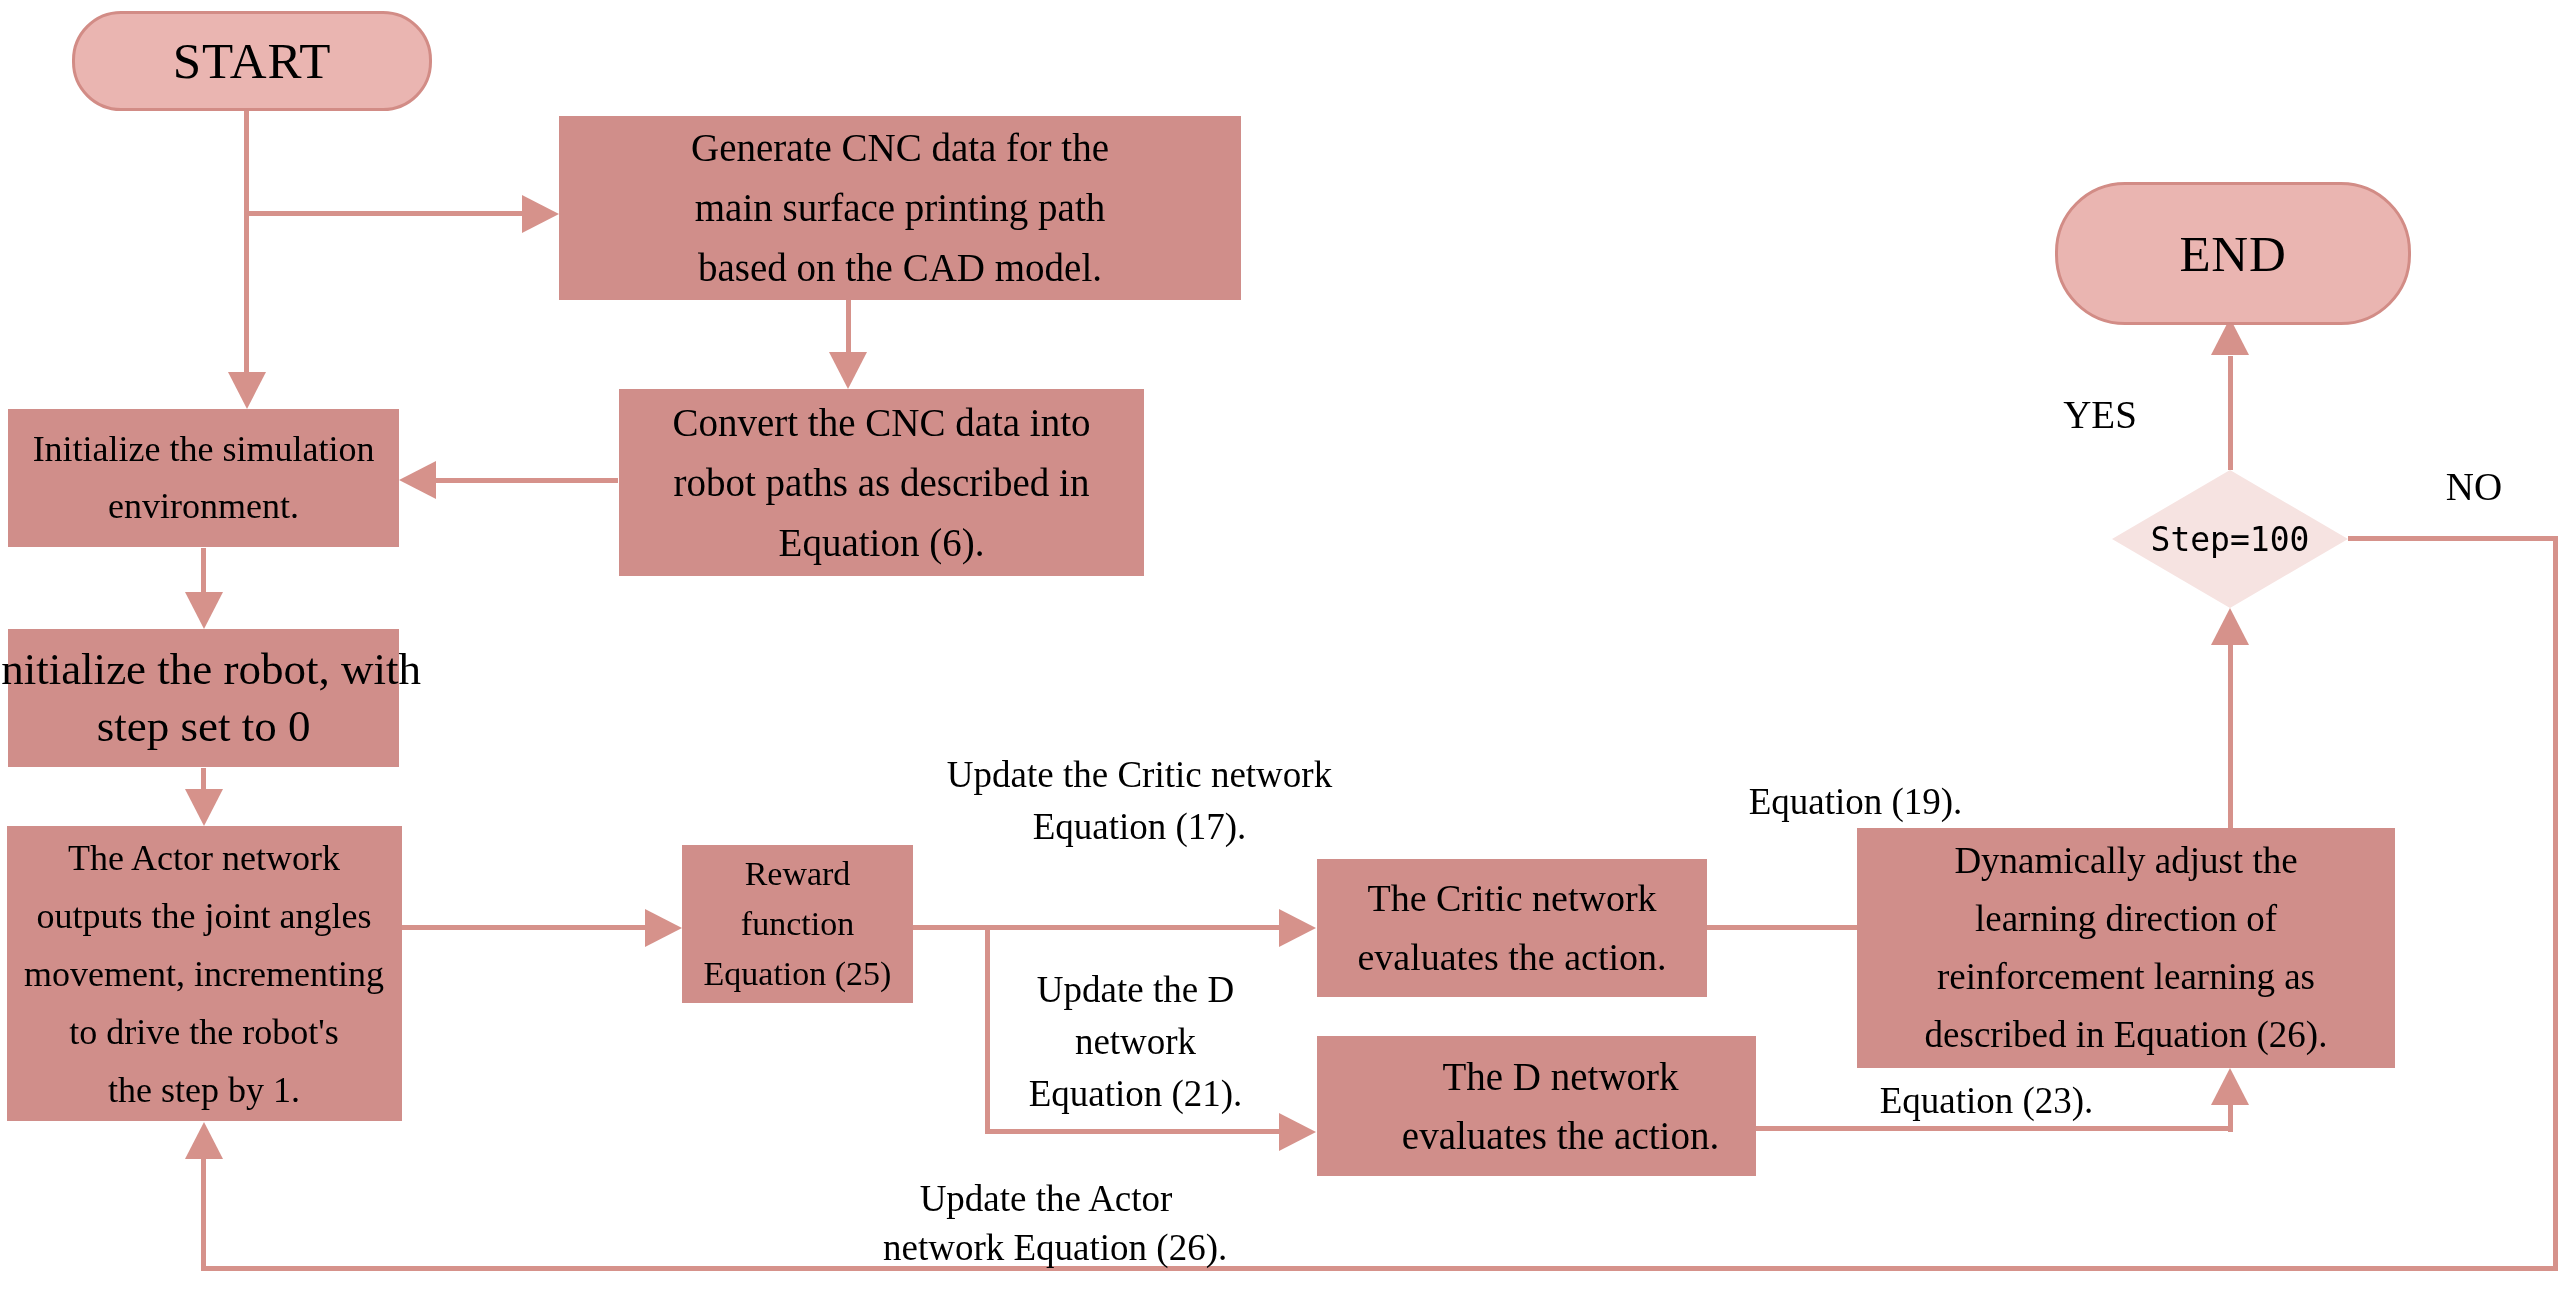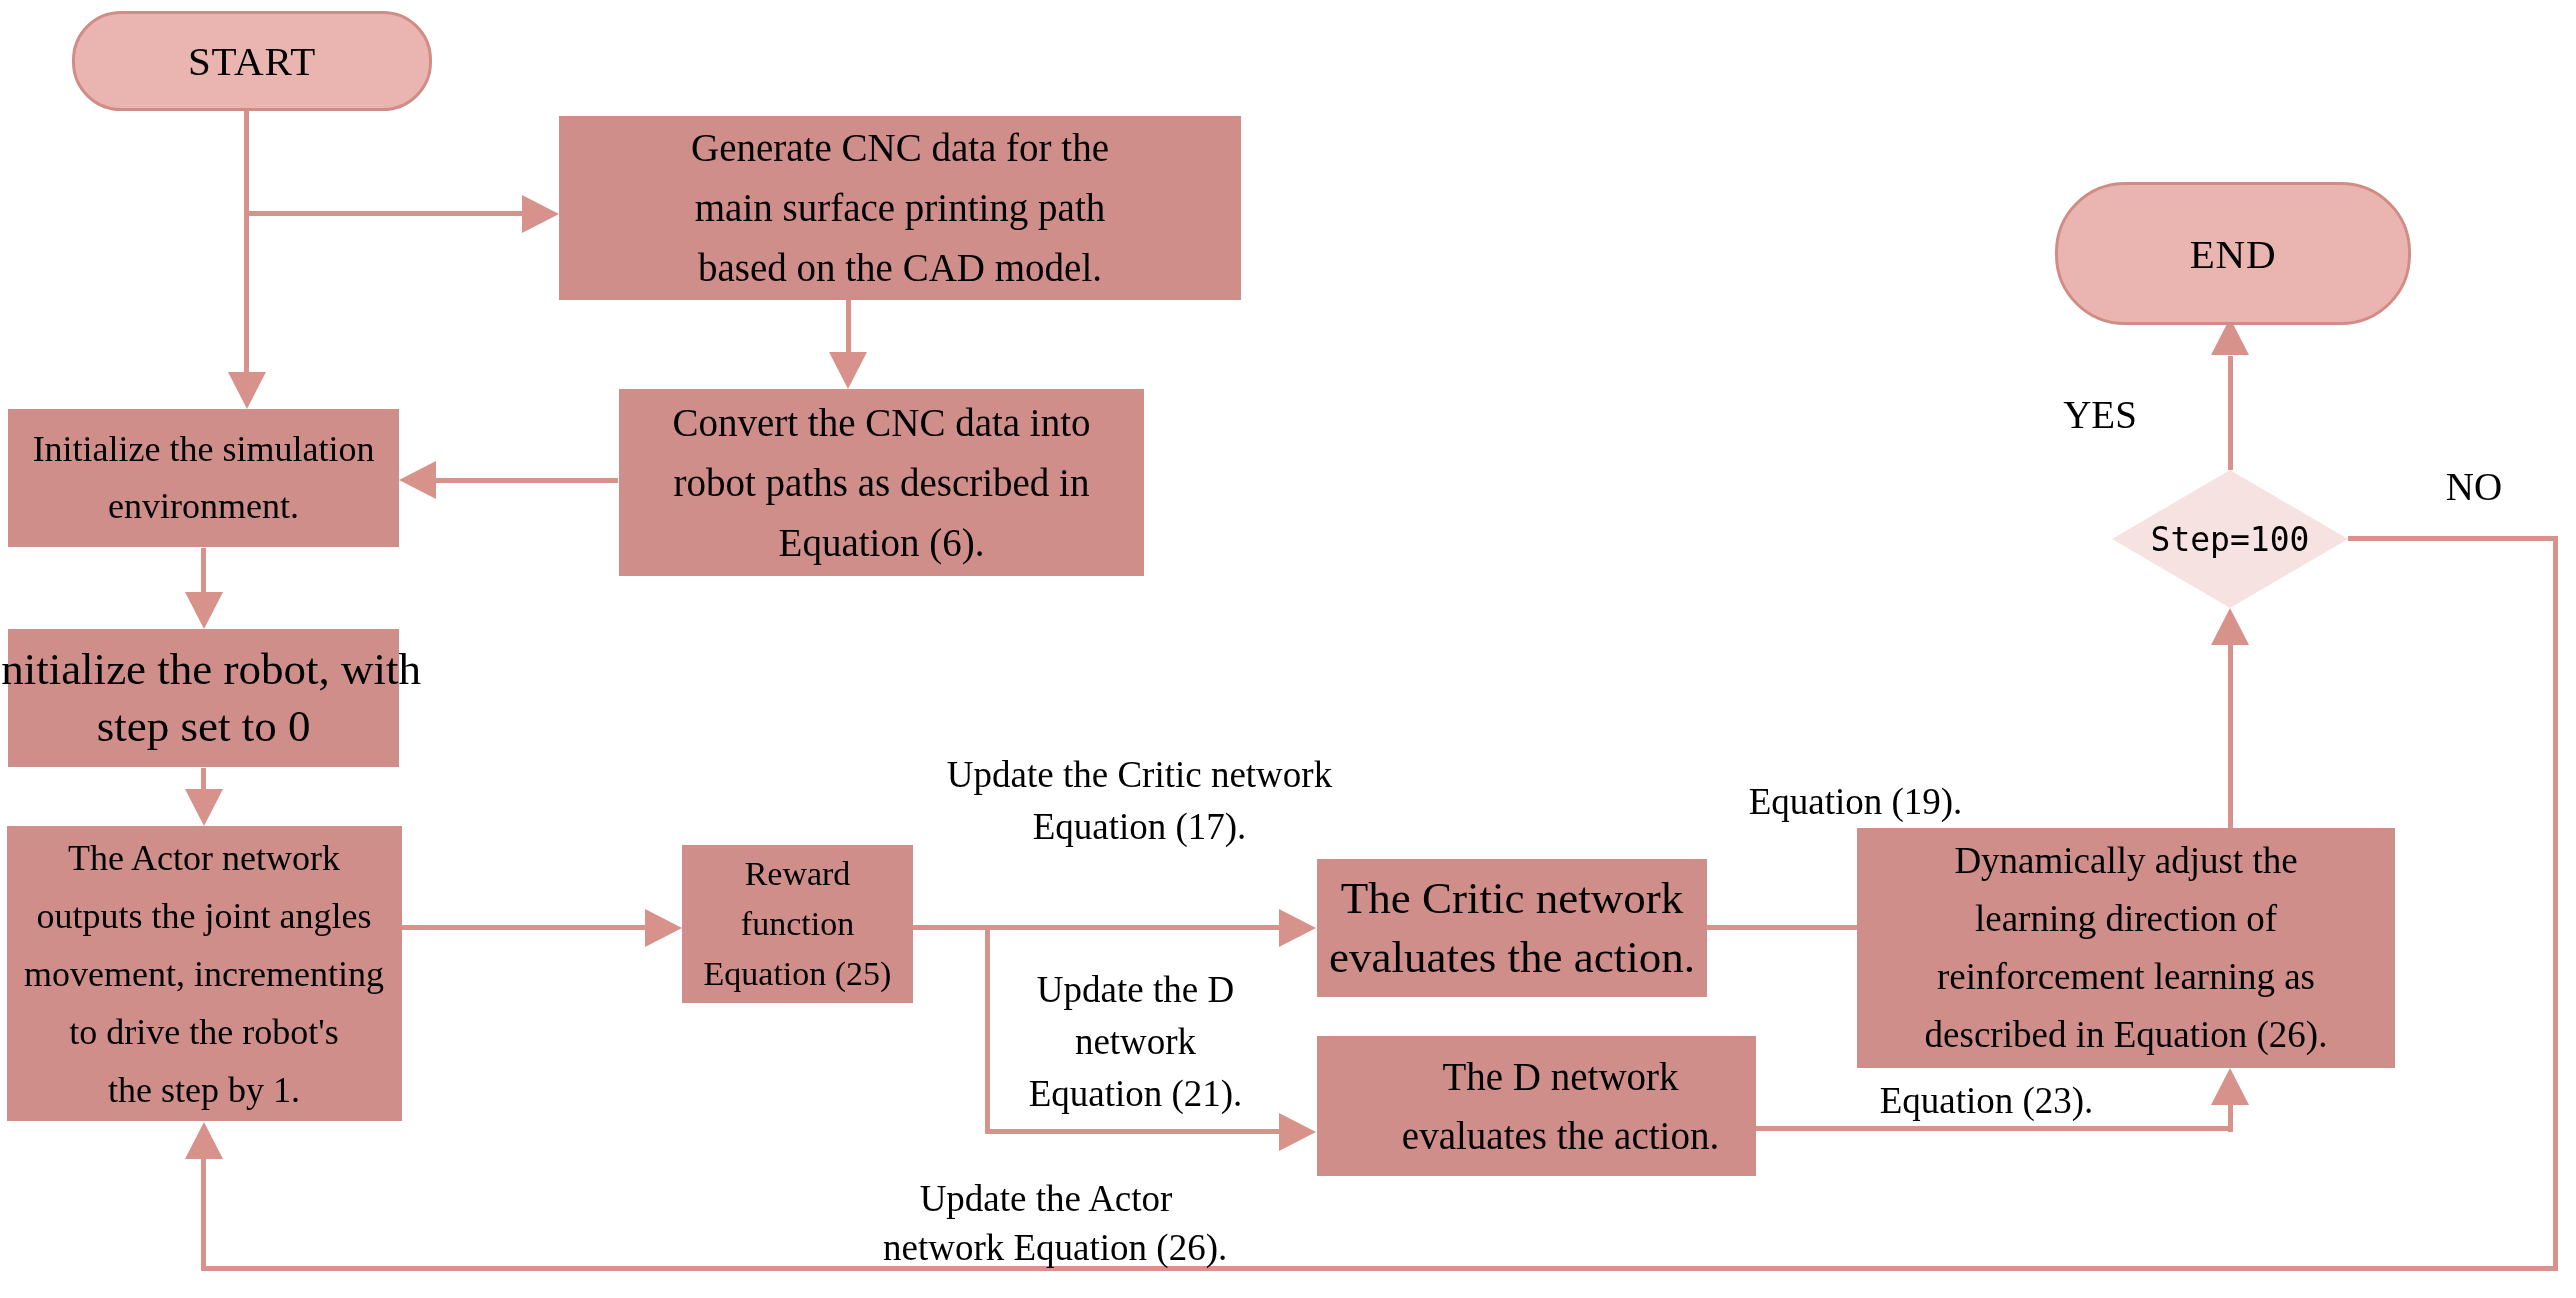--- a/index.html
+++ b/index.html
@@ -6,21 +6,21 @@
   body{width:2576px;height:1298px;position:relative;overflow:hidden;
        font-family:"Liberation Serif", serif;color:#000;}
   .stage{position:absolute;inset:0;}
 
   
   .box{position:absolute;background:#d08e8a;display:flex;flex-direction:column;
        align-items:center;justify-content:center;text-align:center;}
   .box .ln{white-space:nowrap;}
   .pill{position:absolute;background:#eab5b1;border:3.3px solid #d28c86;
         display:flex;align-items:center;justify-content:center;
-        font-size:41px;letter-spacing:0.8px;}
+        font-size:51px;letter-spacing:0.8px;}
   .diamond{position:absolute;background:#f6e3e1;
         clip-path:polygon(50% 0,100% 50%,50% 100%,0 50%);
         display:flex;align-items:center;justify-content:center;
         font-family:"DejaVu Sans Mono", monospace;font-size:33px;}
   .flabel{position:absolute;text-align:center;font-size:37px;}
   .flabel .ln{white-space:nowrap;}
 
   
   .hline,.vline{position:absolute;background:#d6928b;}
   .hline{height:4.9px;}
@@ -33,21 +33,21 @@
 
   
   #start   {left:72px;  top:10.6px;  width:354px; height:94px; border-radius:49px;}
   #end     {left:2055px;top:182px; width:350px; height:137px; border-radius:70px;}
   #generate{left:559px; top:116px; width:682px; height:184px; font-size:39px; line-height:60px;}
   #convert {left:619px; top:389px; width:525px; height:187px; font-size:39px; line-height:60px;align-items:center;}
   #initsim {left:8.1px;  top:409px; width:391px; height:138px; font-size:36px; line-height:57px;}
   #initrob {left:8.1px;  top:629px; width:391px; height:138px; font-size:45px; line-height:57px;}
   #actor   {left:6.5px;   top:826px;width:395px; height:295px; font-size:36px; line-height:58px;}
   #reward  {left:682px; top:845px;width:231px; height:158px; font-size:34px; line-height:50px;}
-  #critic  {left:1317px;top:859px;width:390px; height:138px; font-size:45px; line-height:59px;}
+  #critic  {left:1317px;top:859px;width:390px; height:138px; font-size:38px; line-height:59px;}
   #dnet    {left:1317px;top:1036px;width:391px; height:140px; font-size:39px; line-height:59px;padding-left:48px;}
   #dynamic {left:1857px;top:828px;width:538px; height:240px; font-size:37px; line-height:58px;}
   #decision{left:2112px;top:470px; width:236px; height:138px;}
 
   
   #lbl-update-critic{left:879px;top:749px; width:521px;line-height:52px;}
   #lbl-update-d     {left:1001px;top:964px;width:269px;line-height:52px;}
   #lbl-update-actor {left:883px;top:1174px;width:326px;line-height:49px;}
   #lbl-eq19{left:1717px;top:780px; width:277px;white-space:nowrap;}
   #lbl-eq23{left:1848px;top:1079px;width:277px;white-space:nowrap;}

